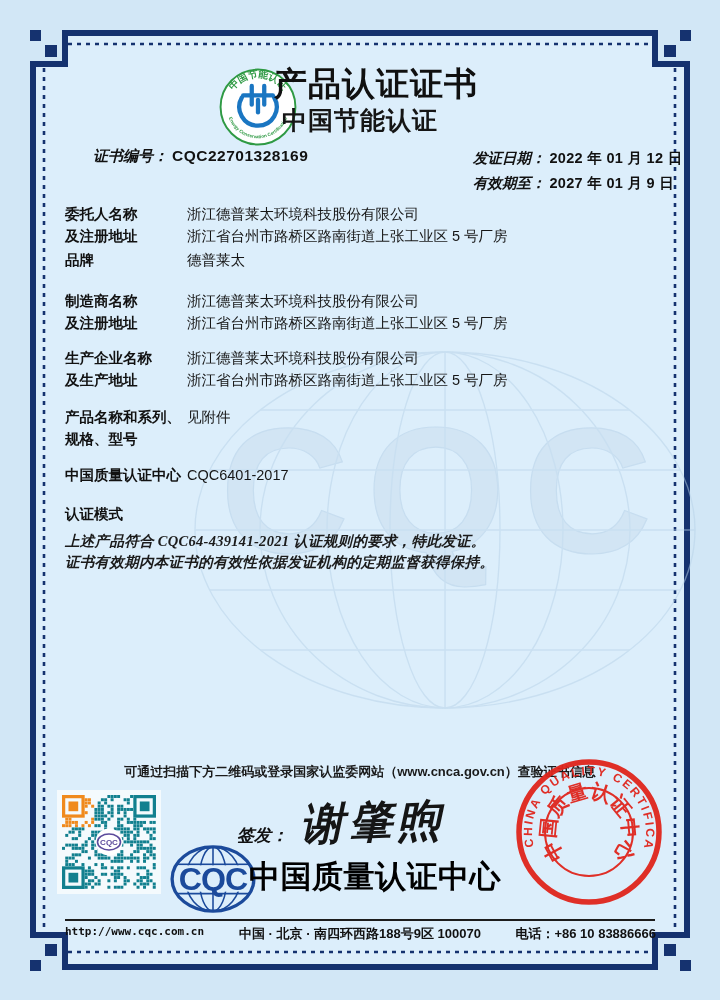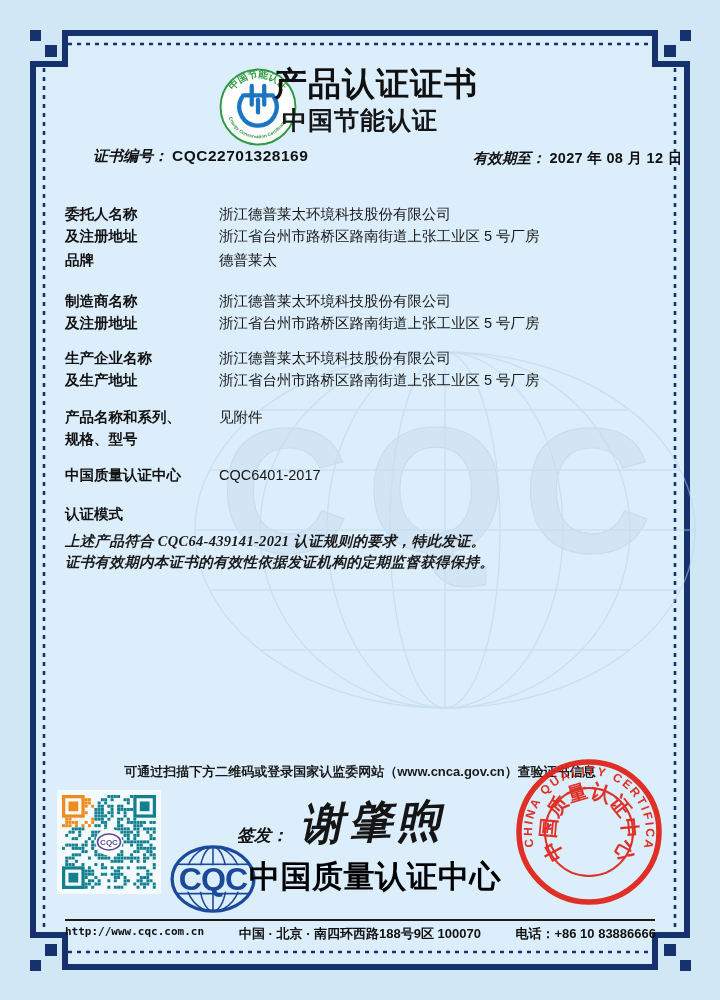--- a/index.html
+++ b/index.html
@@ -12,21 +12,21 @@
 
   .title{left:0;right:0;top:62px;text-align:center;font-size:33px;font-weight:900;color:#101010;letter-spacing:1px;margin-left:32px;}
   .subtitle{left:0;right:0;top:104px;text-align:center;font-size:25px;font-weight:600;color:#151515;letter-spacing:1px;}
   .title, .subtitle{position:absolute;}
 
   .certno{left:93px;top:147px;font-size:15px;color:#111;}
   .certno .val{font-family:"Liberation Sans",sans-serif;font-style:normal;font-weight:600;font-size:15.5px;letter-spacing:.5px;margin-left:4px;}
   .dates{left:473px;top:146px;font-size:14.5px;color:#111;line-height:25px;}
   .dates .val{font-family:"Liberation Sans",sans-serif;font-style:normal;font-weight:600;margin-left:4px;letter-spacing:.3px;}
 
-  .frow{position:absolute;left:65px;right:48px;display:flex;gap:32px;}
+  .frow{position:absolute;left:65px;right:48px;display:flex;}
   .flabel{width:122px;flex:none;font-weight:700;font-size:14.5px;color:#111;line-height:22px;}
   .fvalue{font-size:14.5px;color:#161616;line-height:22px;}
 
   .stmt{left:65px;top:531px;font-size:14.5px;line-height:20.5px;color:#1b1b1b;letter-spacing:.3px;}
   .note{left:0;right:0;top:763px;text-align:center;font-size:13px;font-weight:600;color:#1a1a1a;}
 
   .sign-label{left:237px;top:824px;font-size:17px;color:#111;}
   .signature{left:300px;top:793px;font-size:44px;font-weight:700;font-style:italic;
              font-family:"Liberation Serif",serif;color:#151515;transform:rotate(-2deg);letter-spacing:4px;}
   .orgname{left:249px;top:856px;font-size:31px;font-weight:700;color:#000;letter-spacing:.5px;}
@@ -108,21 +108,24 @@
 
   <div class="title">产品认证证书</div>
   <div class="subtitle">中国节能认证</div>
 
   <div class="abs certno kai">
     <span>证书编号：</span><span class="val">CQC22701328169</span>
   </div>
 
   <div class="abs dates kai">
     <div>
-      <span>有效期至：</span><span class="val">2027 年 08 月 12 日</span>
+      <span>发证日期：</span><span class="val">2022 年 01 月 12 日</span>
+    </div>
+    <div>
+      <span>有效期至：</span><span class="val">2027 年 01 月 9 日</span>
     </div>
   </div>
 
   <div class="frow" style="top:203px">
     <div class="flabel">
         <div>委托人名称</div>
         <div>及注册地址</div>
       </div>
     <div class="fvalue">
         <div>浙江德普莱太环境科技股份有限公司</div>

